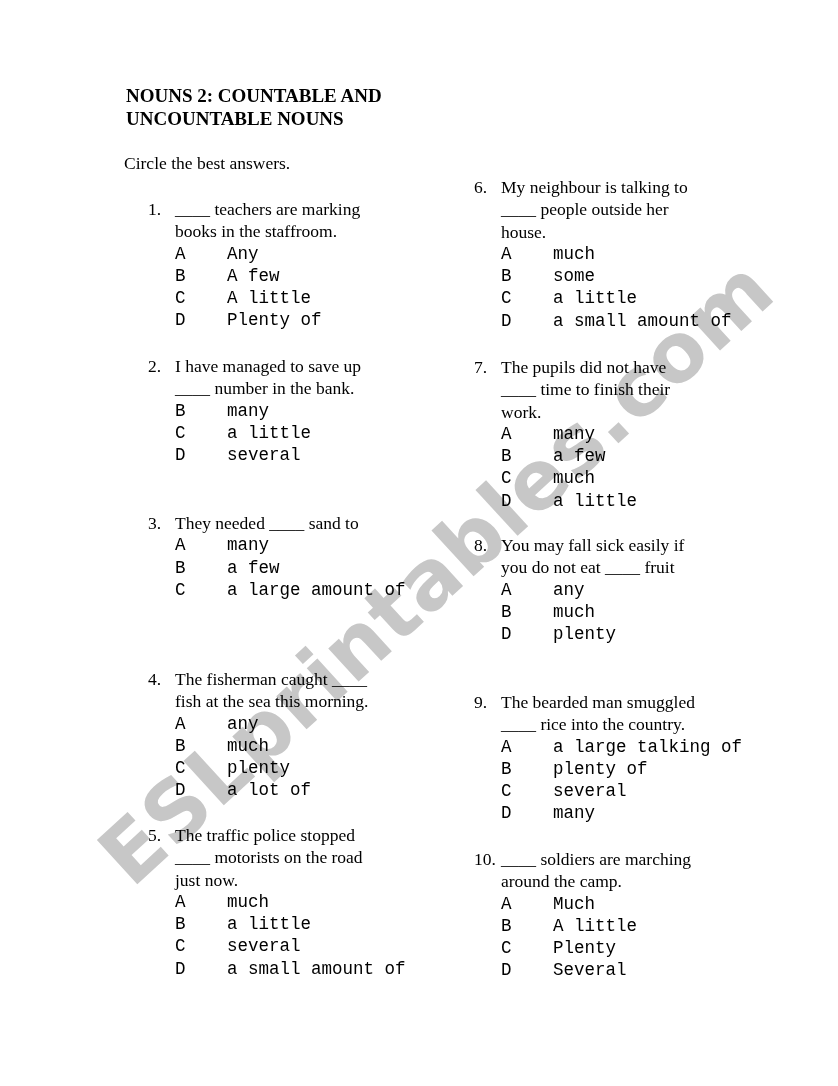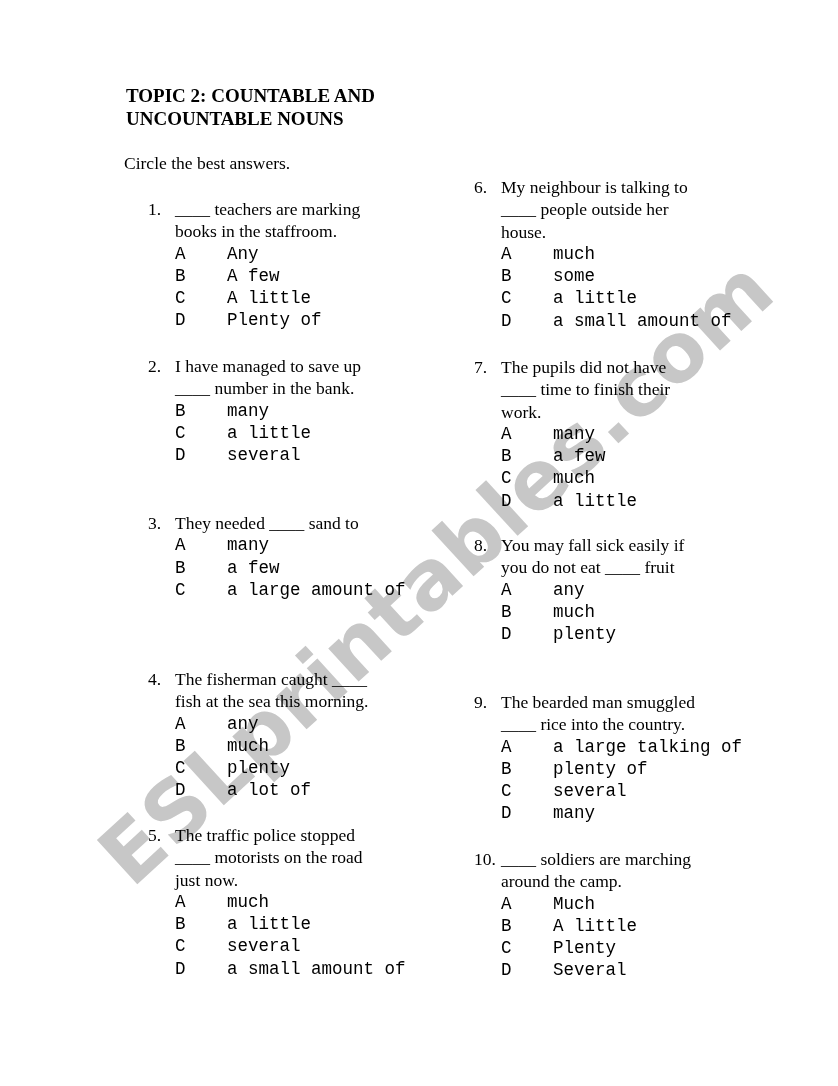--- a/index.html
+++ b/index.html
@@ -32,21 +32,21 @@
 </head>
 <body>
 
 <div class="page">
 
   <div class="watermark">ESLprintables.com</div>
 
   <div class="content">
 
     <div class="title">
-      <div>TOPIC 2: COUNTABLE AND</div>
+      <div>NOUNS 2: COUNTABLE AND</div>
       <div>UNCOUNTABLE NOUNS</div>
     </div>
 
     <div class="instruction">Circle the best answers.</div>
 
     <div class="question" style="left:148px; top:198px;">
       <span class="q-num">1.</span>
       <div class="q-body">
         <div class="q-line">____ teachers are marking</div>
         <div class="q-line">books in the staffroom.</div>

